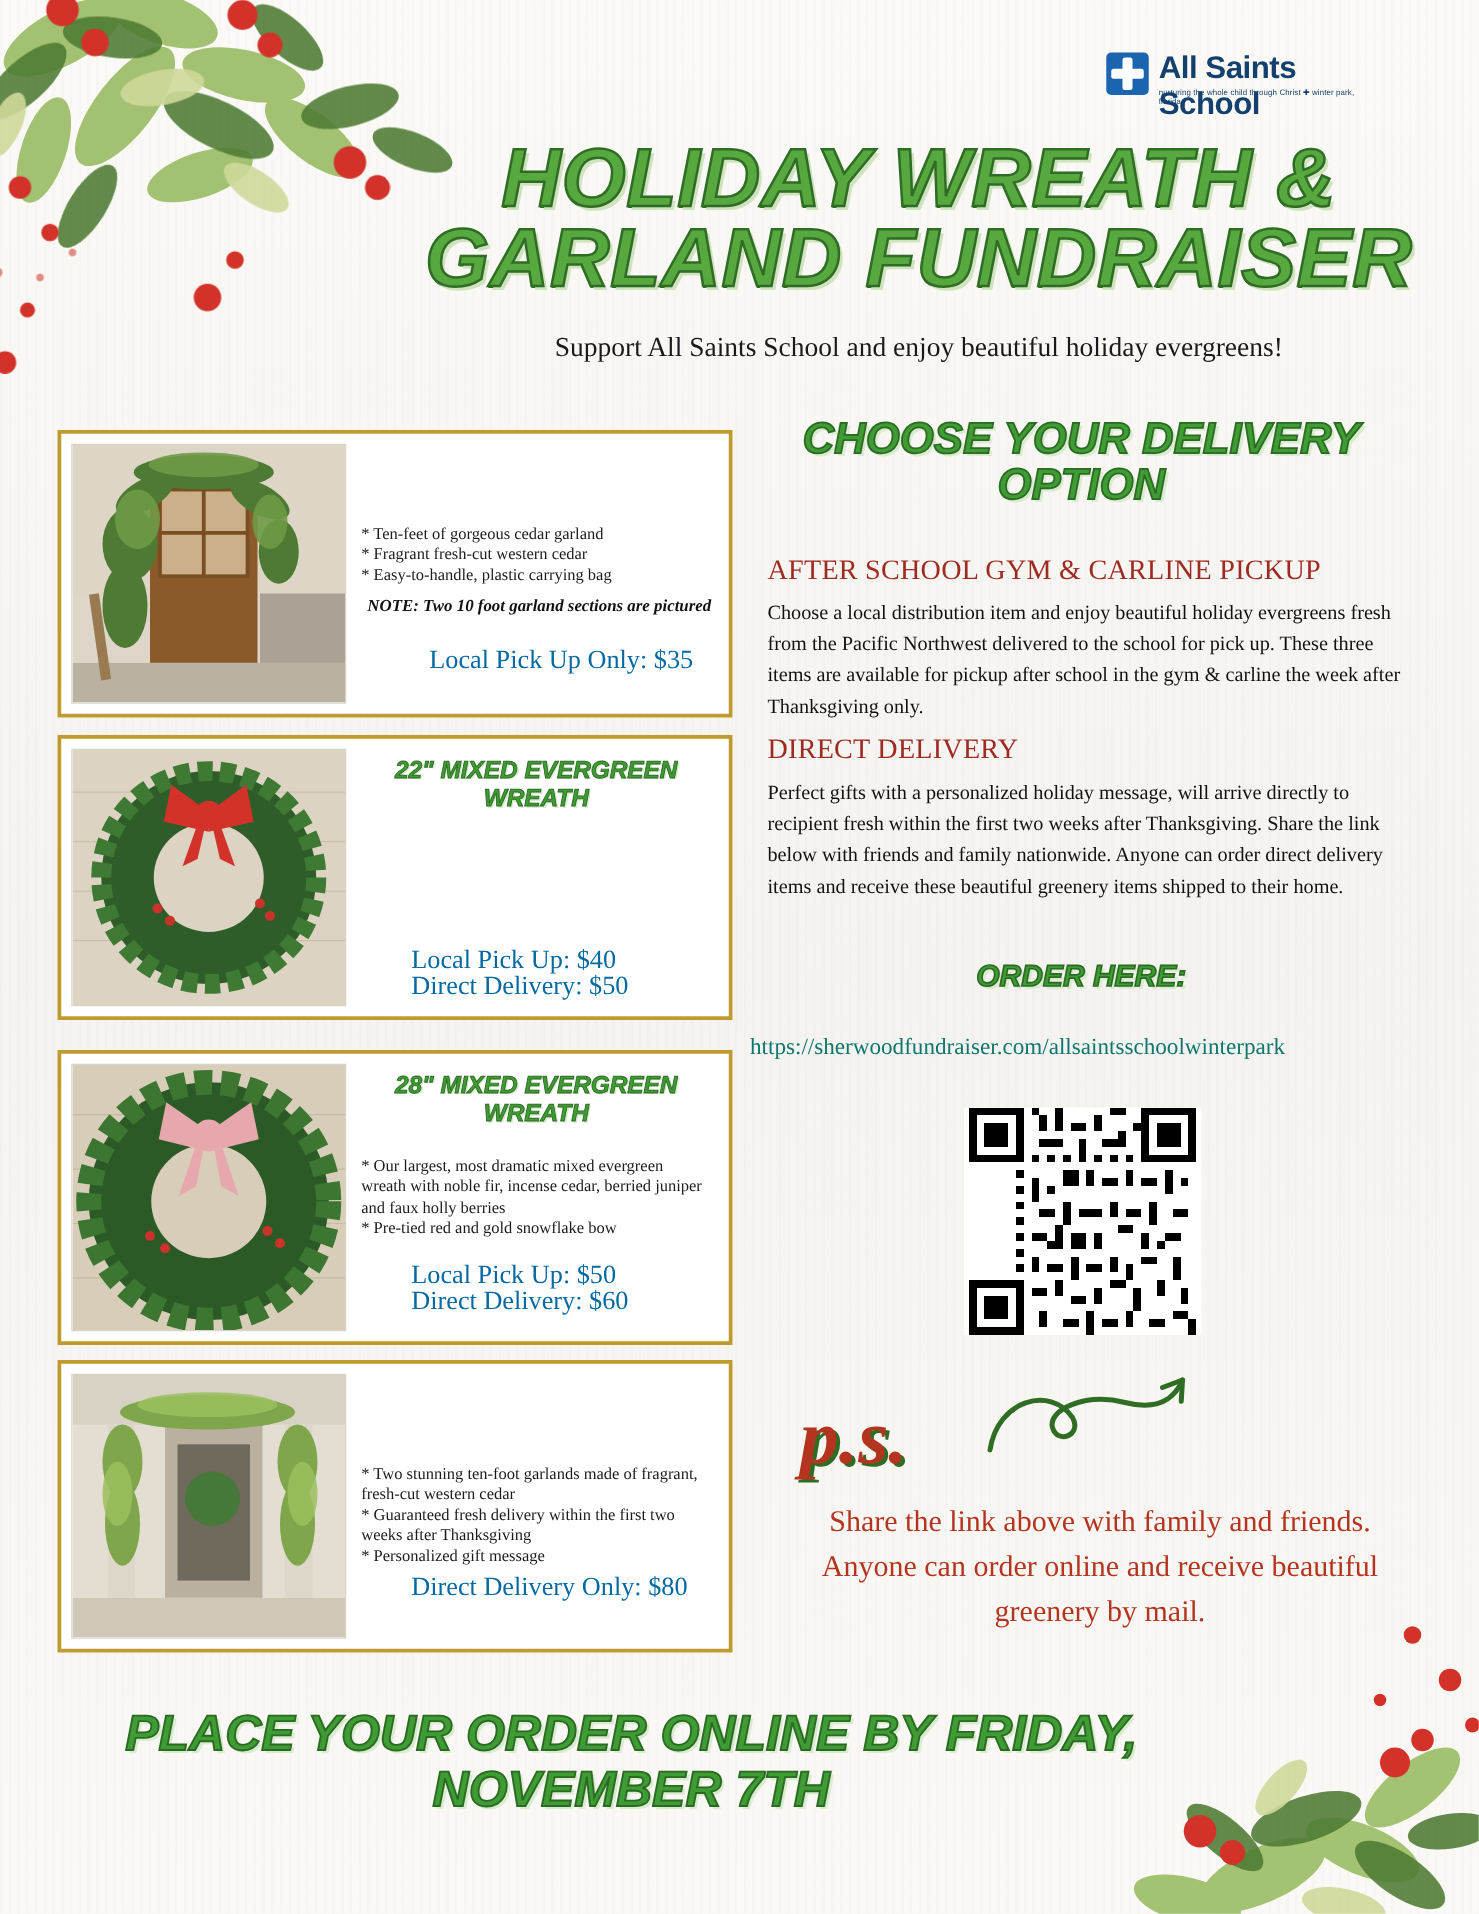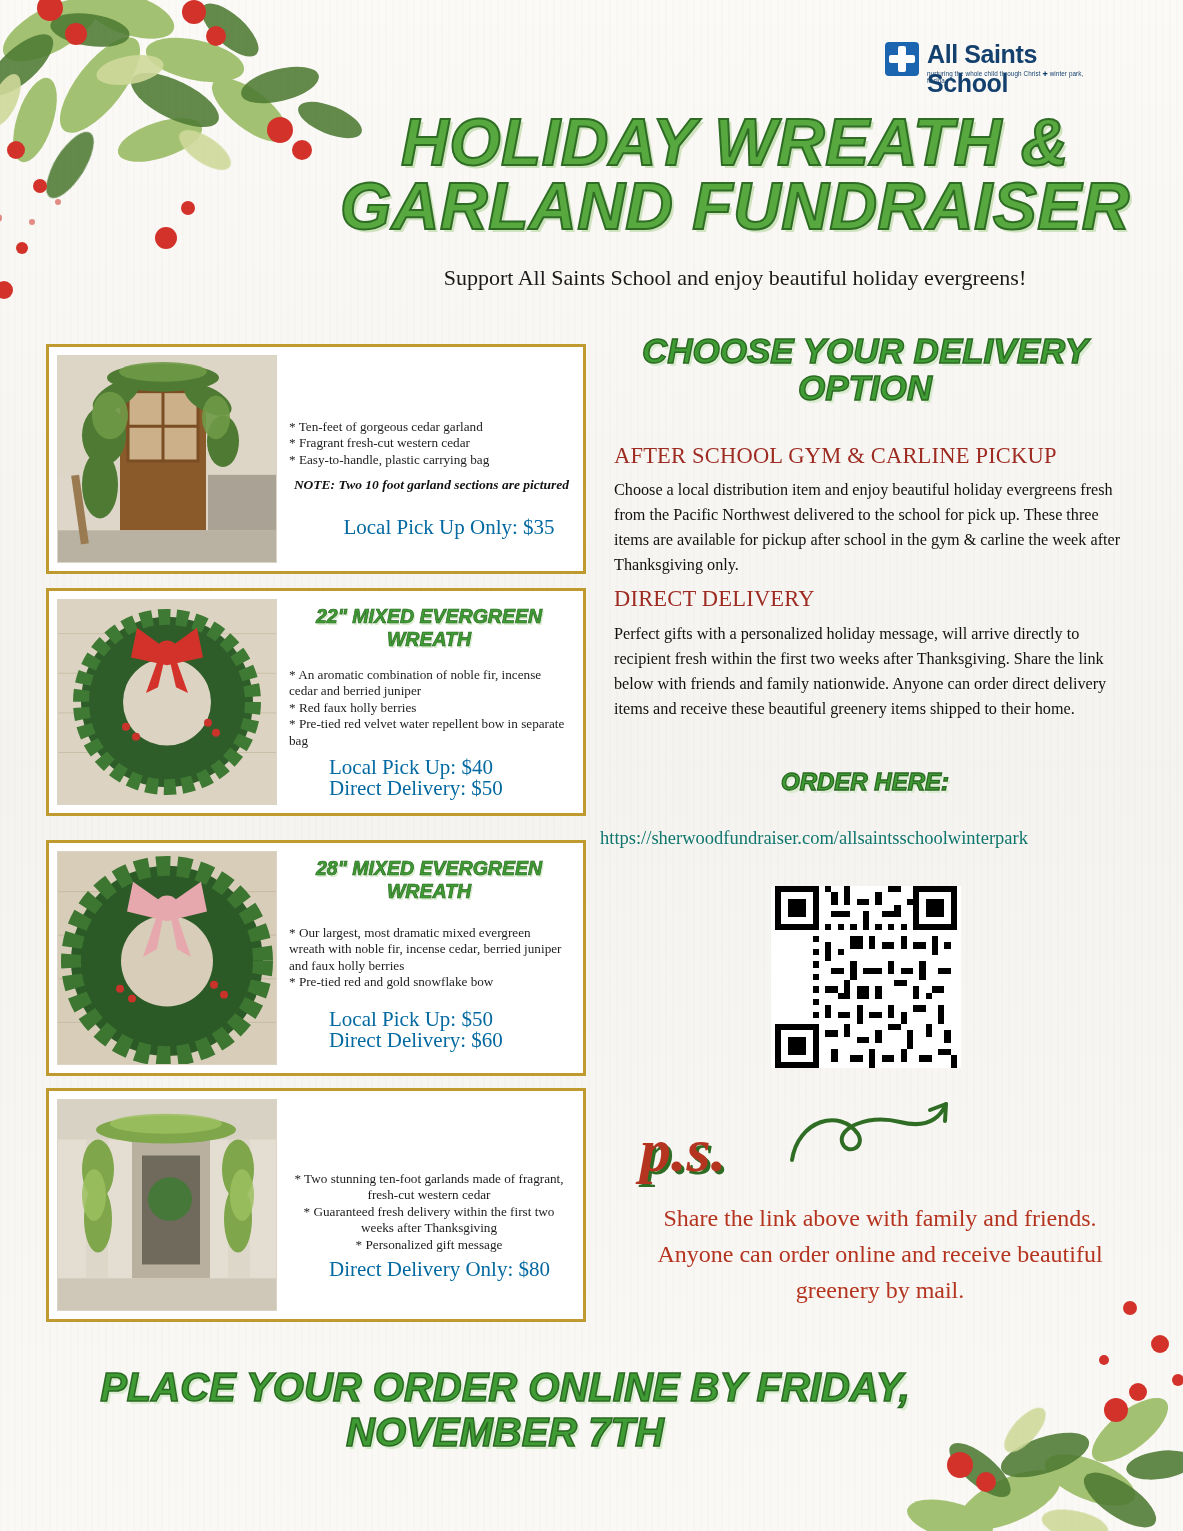--- a/index.html
+++ b/index.html
@@ -305,23 +305,20 @@
         </g>
         <g fill="#c9332a">
           <circle cx="68" cy="128" r="4"></circle>
             <circle cx="78" cy="138" r="4"></circle>
           <circle cx="150" cy="124" r="4"></circle>
             <circle cx="158" cy="134" r="4"></circle>
         </g>
       </svg>
     </div>
     <div class="prod-name">22" MIXED EVERGREEN WREATH</div>
-    <div class="bullets" style="top:76px; white-space:pre-line;">* An aromatic combination of noble fir, incense cedar and berried juniper
-* Red faux holly berries
-* Pre-tied red velvet water repellent bow in separate bag</div>
     <div class="price" style="top:166px; white-space:pre-line;">Local Pick Up: $40
 Direct Delivery: $50</div>
   </div>
 </div>
 
 <div class="card" style="top:840px; height:230px;">
   <div class="inner">
     <div class="photo">
       <svg width="100%" height="100%" viewBox="0 0 218 214" preserveAspectRatio="none">
         <rect width="218" height="214" fill="#d8cdb9"></rect>
@@ -376,21 +373,21 @@
           <ellipse cx="108" cy="30" rx="70" ry="14"></ellipse>
         </g>
         <g fill="#9cc05e" opacity=".85">
           <ellipse cx="36" cy="96" rx="12" ry="26"></ellipse>
           <ellipse cx="184" cy="96" rx="12" ry="26"></ellipse>
           <ellipse cx="108" cy="24" rx="56" ry="10"></ellipse>
         </g>
         <circle cx="112" cy="100" r="22" fill="#3f7a34" opacity=".85"></circle>
       </svg>
     </div>
-    <div class="bullets" style="top:80px; white-space:pre-line;text-align:center;">* Two stunning ten-foot garlands made of fragrant, fresh-cut western cedar
+    <div class="bullets" style="top:80px; white-space:pre-line;">* Two stunning ten-foot garlands made of fragrant, fresh-cut western cedar
 * Guaranteed fresh delivery within the first two weeks after Thanksgiving
 * Personalized gift message</div>
     <div class="price" style="top:168px; white-space:pre-line;">Direct Delivery Only: $80</div>
   </div>
 </div>
 
 <div class="choose-title">
   <div>CHOOSE YOUR DELIVERY OPTION</div>
 </div>
 

